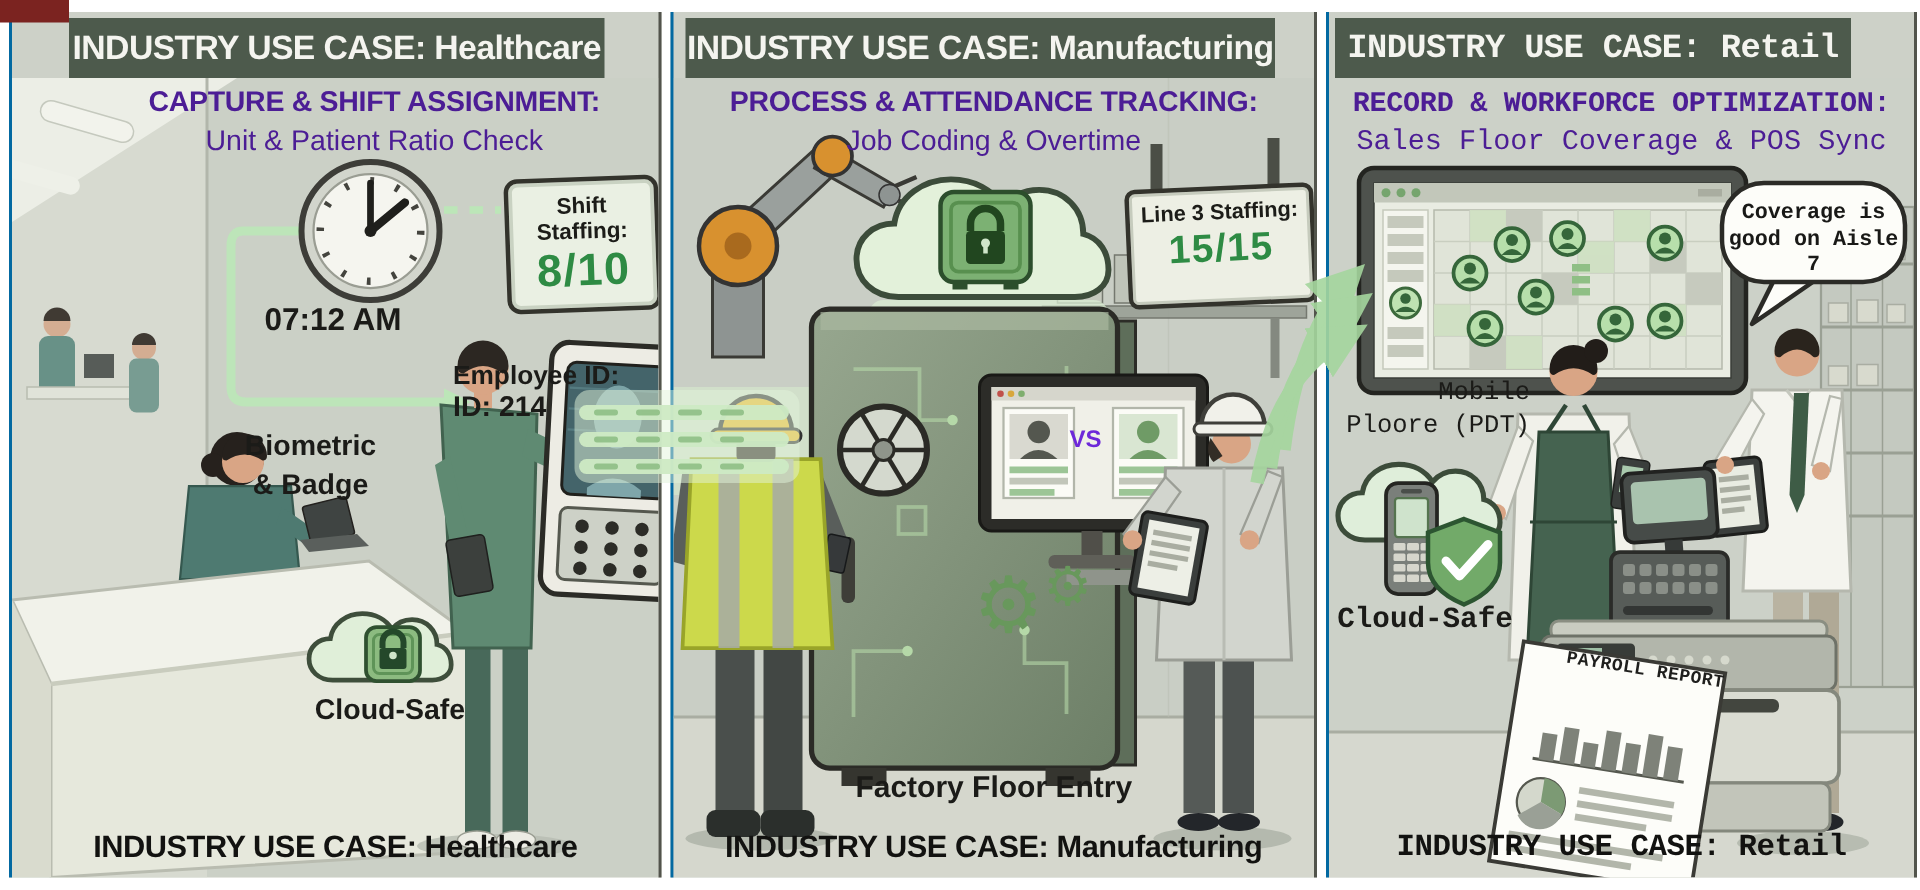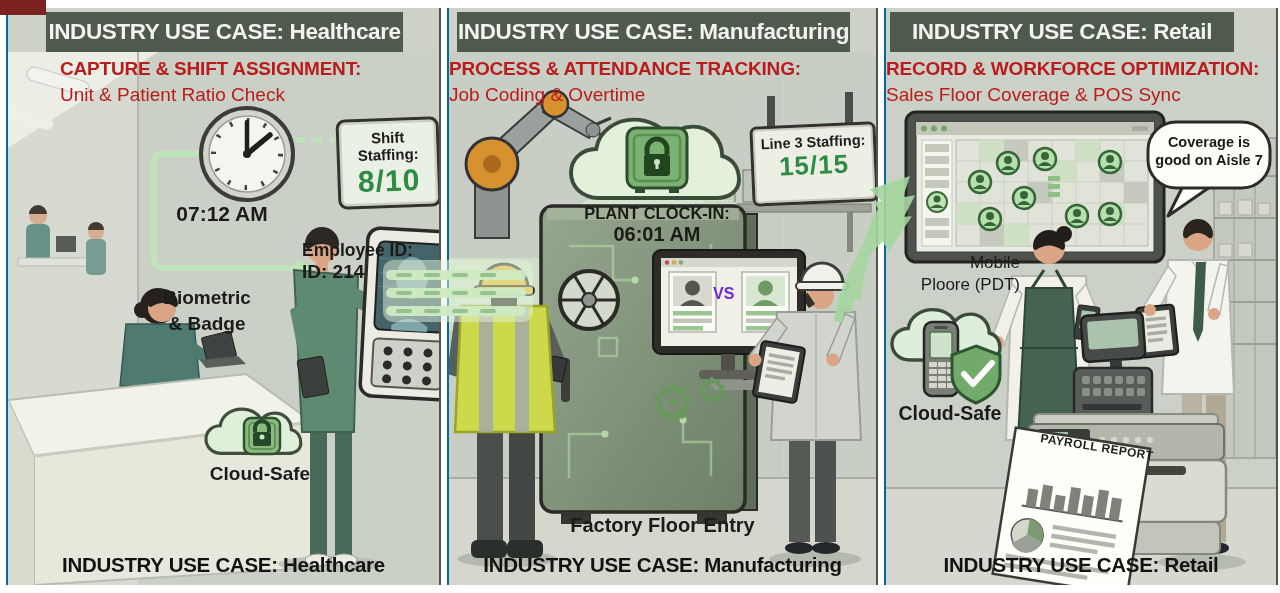--- a/index.html
+++ b/index.html
@@ -2,32 +2,32 @@
 <html><head>
 <meta charset="utf-8">
 <style>
   html,body { margin:0; padding:0; background:#ffffff; }
   .page { position:relative; width:1280px; height:593px; background:#ffffff; overflow:hidden;
           font-family:"Liberation Sans", sans-serif; }
   .panel { position:absolute; top:8px; height:577px; background:#cdd1c8;
            border-left:2px solid #0369a1; border-right:2px solid #52544c; overflow:hidden; }
   #panel-healthcare    { left:6px;   width:431px; }
   #panel-manufacturing { left:447px; width:427px; }
-  #panel-retail        { left:884px; width:390px; }
+  #panel-retail        { left:884px; width:390px;font-family:Liberation Mono, monospace; }
 
   .scene { position:absolute; left:0; top:0; z-index:1; }
 
   .band { position:absolute; top:4px; height:40px; background:#4d5a4c; color:#f4f4ef;
           display:flex; align-items:center; justify-content:center; font-weight:bold;
           font-size:22.5px; letter-spacing:-0.4px; z-index:6; white-space:nowrap; }
   #panel-healthcare .band    { left:38px;  right:36px; }
   #panel-manufacturing .band { left:8px;   right:26px; }
   #panel-retail .band        { left:4px;   right:42px; }
 
-  .subs { position:absolute; top:48px; left:0; right:0; text-align:left; z-index:6; color:#b91c1c; }
+  .subs { position:absolute; top:48px; left:0; right:0; text-align:center; z-index:6; color:#4c1d95; }
   #panel-healthcare .subs { padding-left:52px; }
   .sub1 { font-size:19px; font-weight:bold; letter-spacing:-0.2px; line-height:26px; }
   .sub2 { font-size:19px; line-height:25px; }
 
   .footer-cap { position:absolute; left:0; right:0; bottom:8px; text-align:center;
                 font-weight:bold; font-size:20.5px; color:#121210; letter-spacing:-0.3px; z-index:6; }
 
   .lbl { position:absolute; z-index:6; color:#1b1b18; }
   .center { text-align:center; }
 
@@ -345,24 +345,20 @@
     </svg>
 
     <div class="band">INDUSTRY USE CASE: Manufacturing</div>
     <div class="subs">
       <div class="sub1">PROCESS &amp; ATTENDANCE TRACKING:</div>
       <div class="sub2">Job Coding &amp; Overtime</div>
     </div>
     <div id="line-sign">
       <div class="line-title">Line 3 Staffing:</div>
       <div class="line-value">15/15</div>
-    </div>
-    <div class="lbl center" id="plant-checkin">
-      <div class="l1">PLANT CLOCK-IN:</div>
-      <div class="l2">06:01 AM</div>
     </div>
     <div class="lbl" id="vs-label">VS</div>
     <div class="lbl" id="gears">
       <span class="g1">⚙</span><span class="g2">⚙</span>
     </div>
     <div class="lbl center" id="floor-label">Factory Floor Entry</div>
     <div class="footer-cap">INDUSTRY USE CASE: Manufacturing</div>
   </div>
 
   <div class="panel" id="panel-retail">

